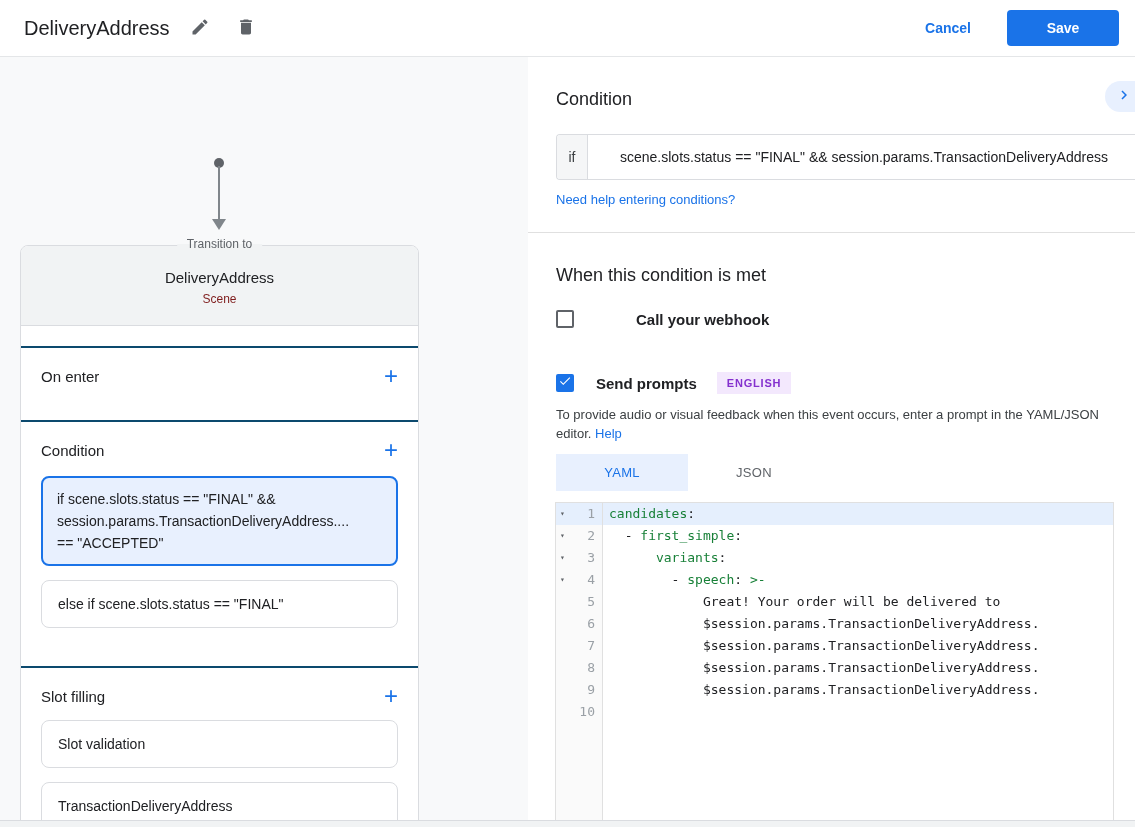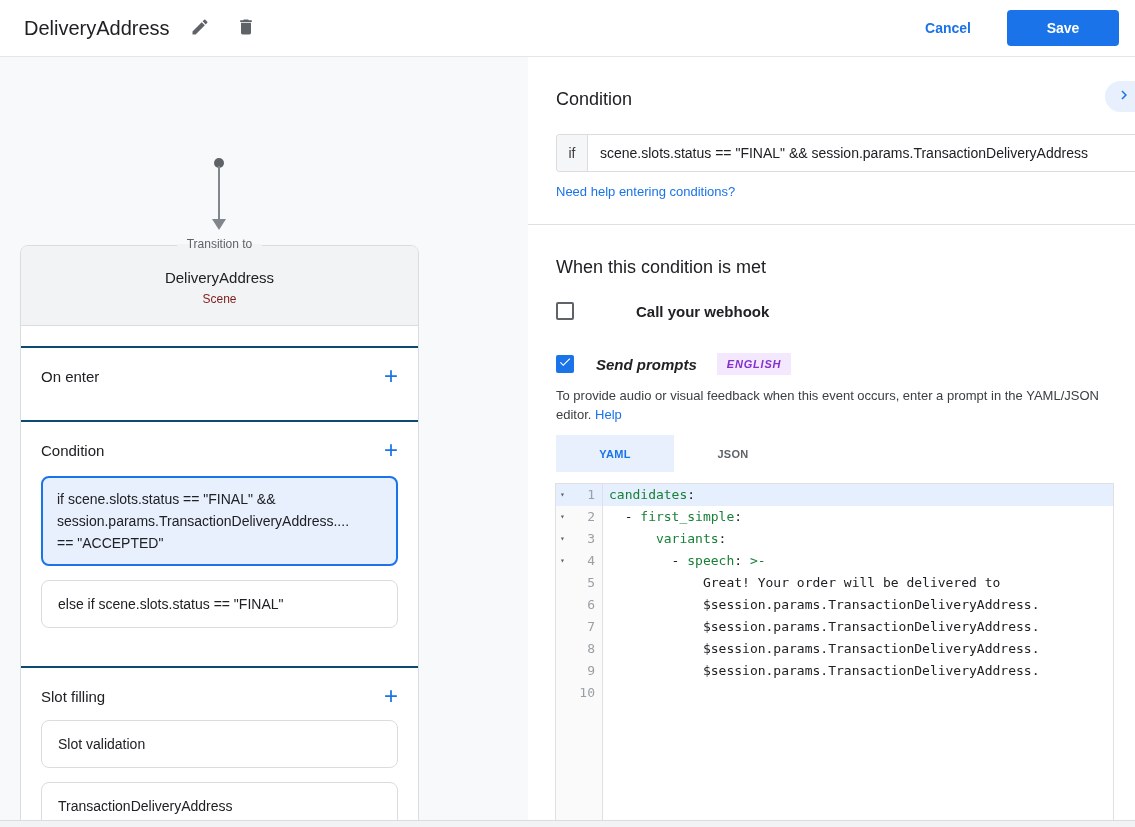--- a/index.html
+++ b/index.html
@@ -66,52 +66,52 @@
               border-radius:8px; padding:15px 16px; font-size:14px; color:#202124; cursor:pointer; }
   .section-pad-bottom { height:18px; }
 
   
   .cond-heading { margin-top:32px; font-size:18px; font-weight:400; color:#202124; }
   .expand-pill { position:absolute; top:24px; right:0; width:30px; height:31px;
               background:#e8f0fe; border:none; border-radius:16px 0 0 16px; cursor:pointer;
               display:flex; align-items:center; justify-content:flex-end; padding-right:2px; }
   .expand-pill svg { fill:#1a73e8; width:18px; height:18px; }
 
-  .if-row { margin-top:24px; height:38px; display:flex; border:1px solid #dadce0;
-            border-right:none; border-radius:4px 0 0 4px; overflow:hidden; }
+  .if-row { margin-top:24px; height:46px; display:flex; border:1px solid #dadce0;
+            border-right:none; border-radius:4px 0 0 4px; overflow:hidden;gap:20px; }
   .if-prefix { width:31px; flex:none; background:#f5f6f7; border-right:1px solid #dadce0;
             display:flex; align-items:center; justify-content:center; font-size:14px; color:#3c4043; }
   .if-input { flex:1; border:none; outline:none; font-size:14px; color:#202124;
             font-family:"Liberation Sans",sans-serif; padding:0 12px; background:#fff; }
 
   .help-link { display:inline-block; margin-top:12px; font-size:13px; color:#1a73e8;
             text-decoration:none; }
 
   .panel-divider { margin:24px 0 0 -28px; width:607px; border-bottom:1px solid #e0e0e0; }
 
   .when-heading { margin-top:32px; font-size:18px; font-weight:400; color:#202124; }
 
   .check-row { display:flex; align-items:center; }
   .row-webhook { margin-top:24px;gap:40px; }
-  .row-prompts { margin-top:33px;font-style:italic; }
+  .row-prompts { margin-top:44px; }
   .checkbox { width:18px; height:18px; border-radius:2px; flex:none; cursor:pointer; }
   .checkbox.unchecked { border:2px solid #5f6368; background:#fff; }
   .checkbox.checked { background:#1a73e8; display:flex; align-items:center; justify-content:center; }
   .checkbox.checked svg { width:14px; height:14px; fill:#fff; }
   .check-label { margin-left:22px; font-size:15px; font-weight:700; color:#202124; }
   .lang-badge { margin-left:20px; background:#f3e8fd; color:#8430ce; font-size:11px;
             font-weight:700; letter-spacing:.8px; padding:5px 10px; border-radius:0; }
 
   .desc { margin-top:11px; width:556px; font-size:13px; line-height:19px; color:#3c4043; }
   .desc a { color:#1a73e8; text-decoration:none; }
 
   
   .tabs { margin-top:11px; display:flex; }
-  .tab { width:118px; height:37px; display:flex; align-items:center; justify-content:center;
-         font-size:11px; font-weight:700; letter-spacing:.3px; cursor:pointer; color:#5f6368;
+  .tab { width:132px; height:37px; display:flex; align-items:center; justify-content:center;
+         font-size:13px; font-weight:400; letter-spacing:.3px; cursor:pointer; color:#5f6368;
          background:transparent; border:none; font-family:"Liberation Sans",sans-serif; }
   .tab.active { background:#e8f0fe; color:#1a73e8; }
 
   
   .editor { margin-top:11px; margin-left:-1px; width:559px; height:342px;
             border:1px solid #e0e0e0; display:flex; background:#fff;
             font-family:"DejaVu Sans Mono", monospace; font-size:13px; line-height:22px; }
   .gutter { width:47px; flex:none; background:#fafafa; border-right:1px solid #e0e0e0; }
   .gl { height:22px; display:flex; align-items:center; }
   .gl .fold { width:15px; flex:none; font-size:8px; color:#5f6368; padding-left:4px; cursor:pointer; }

